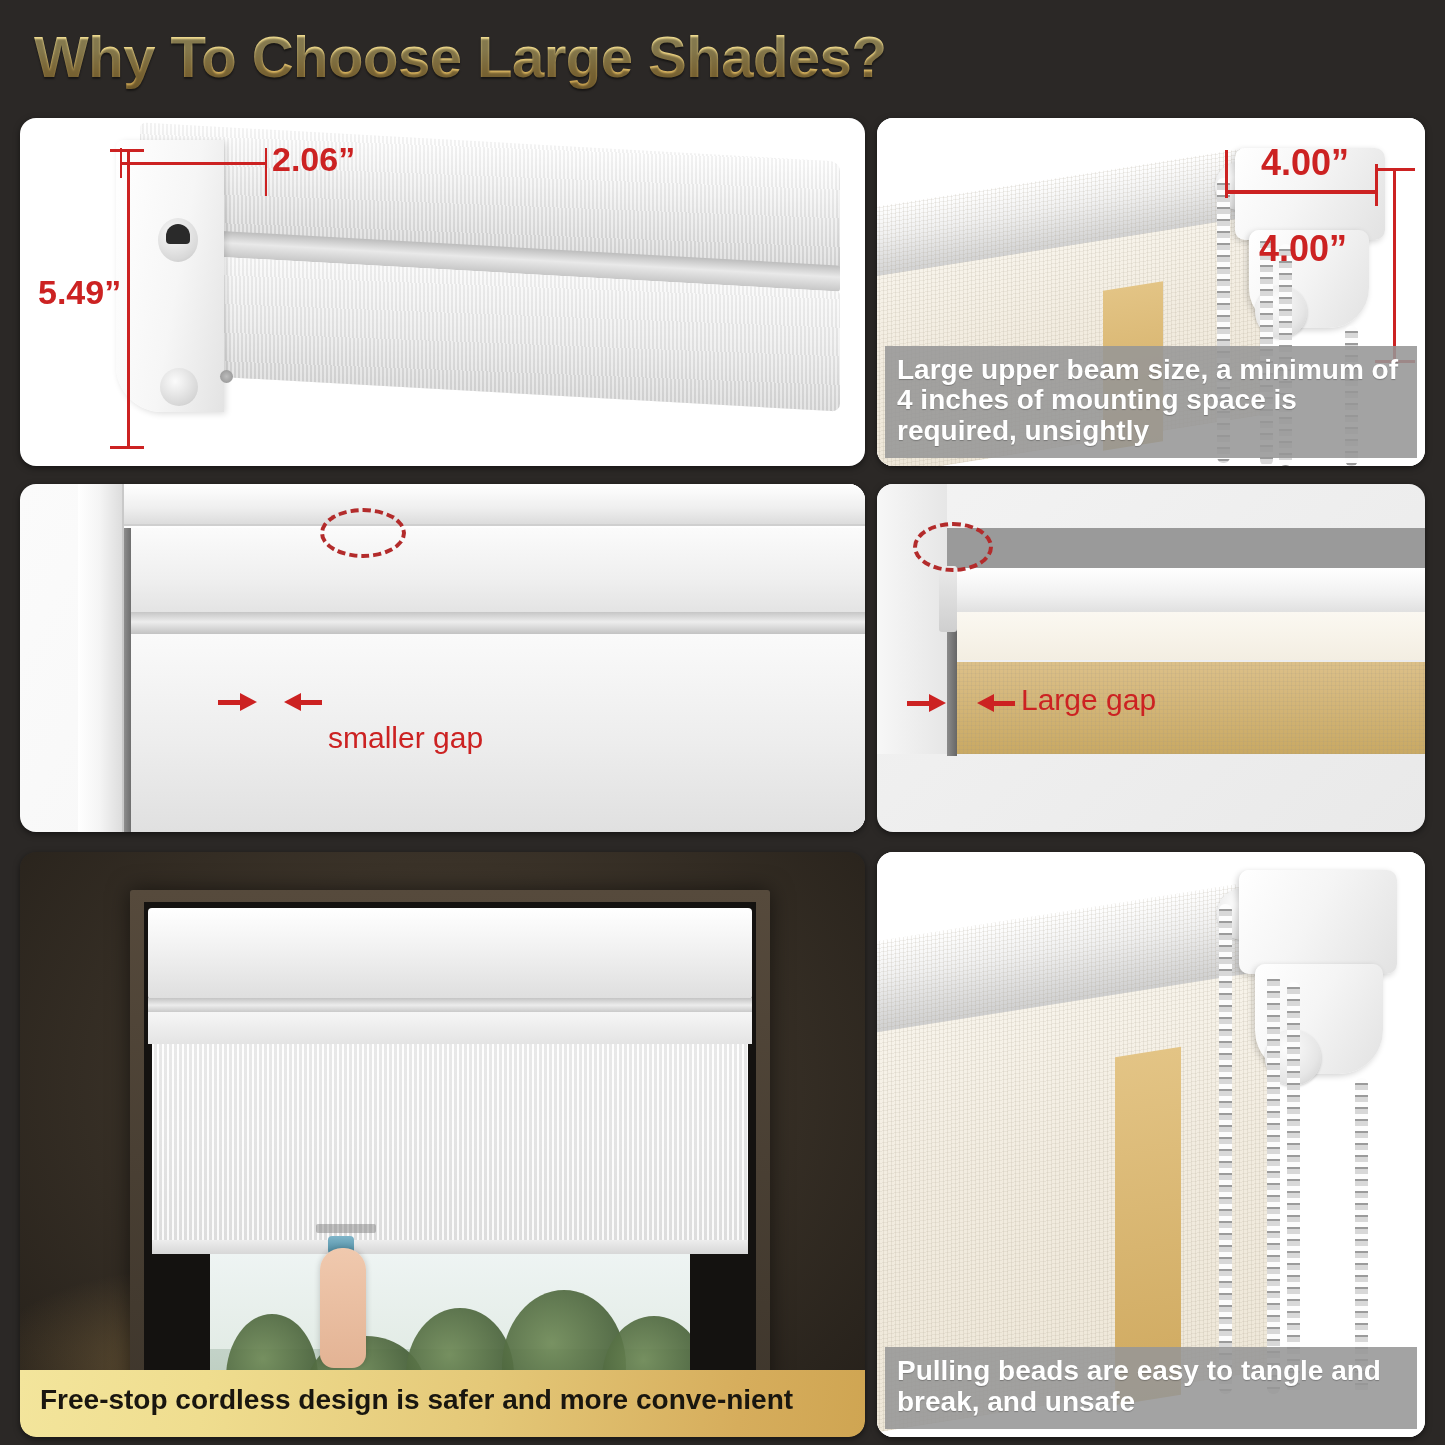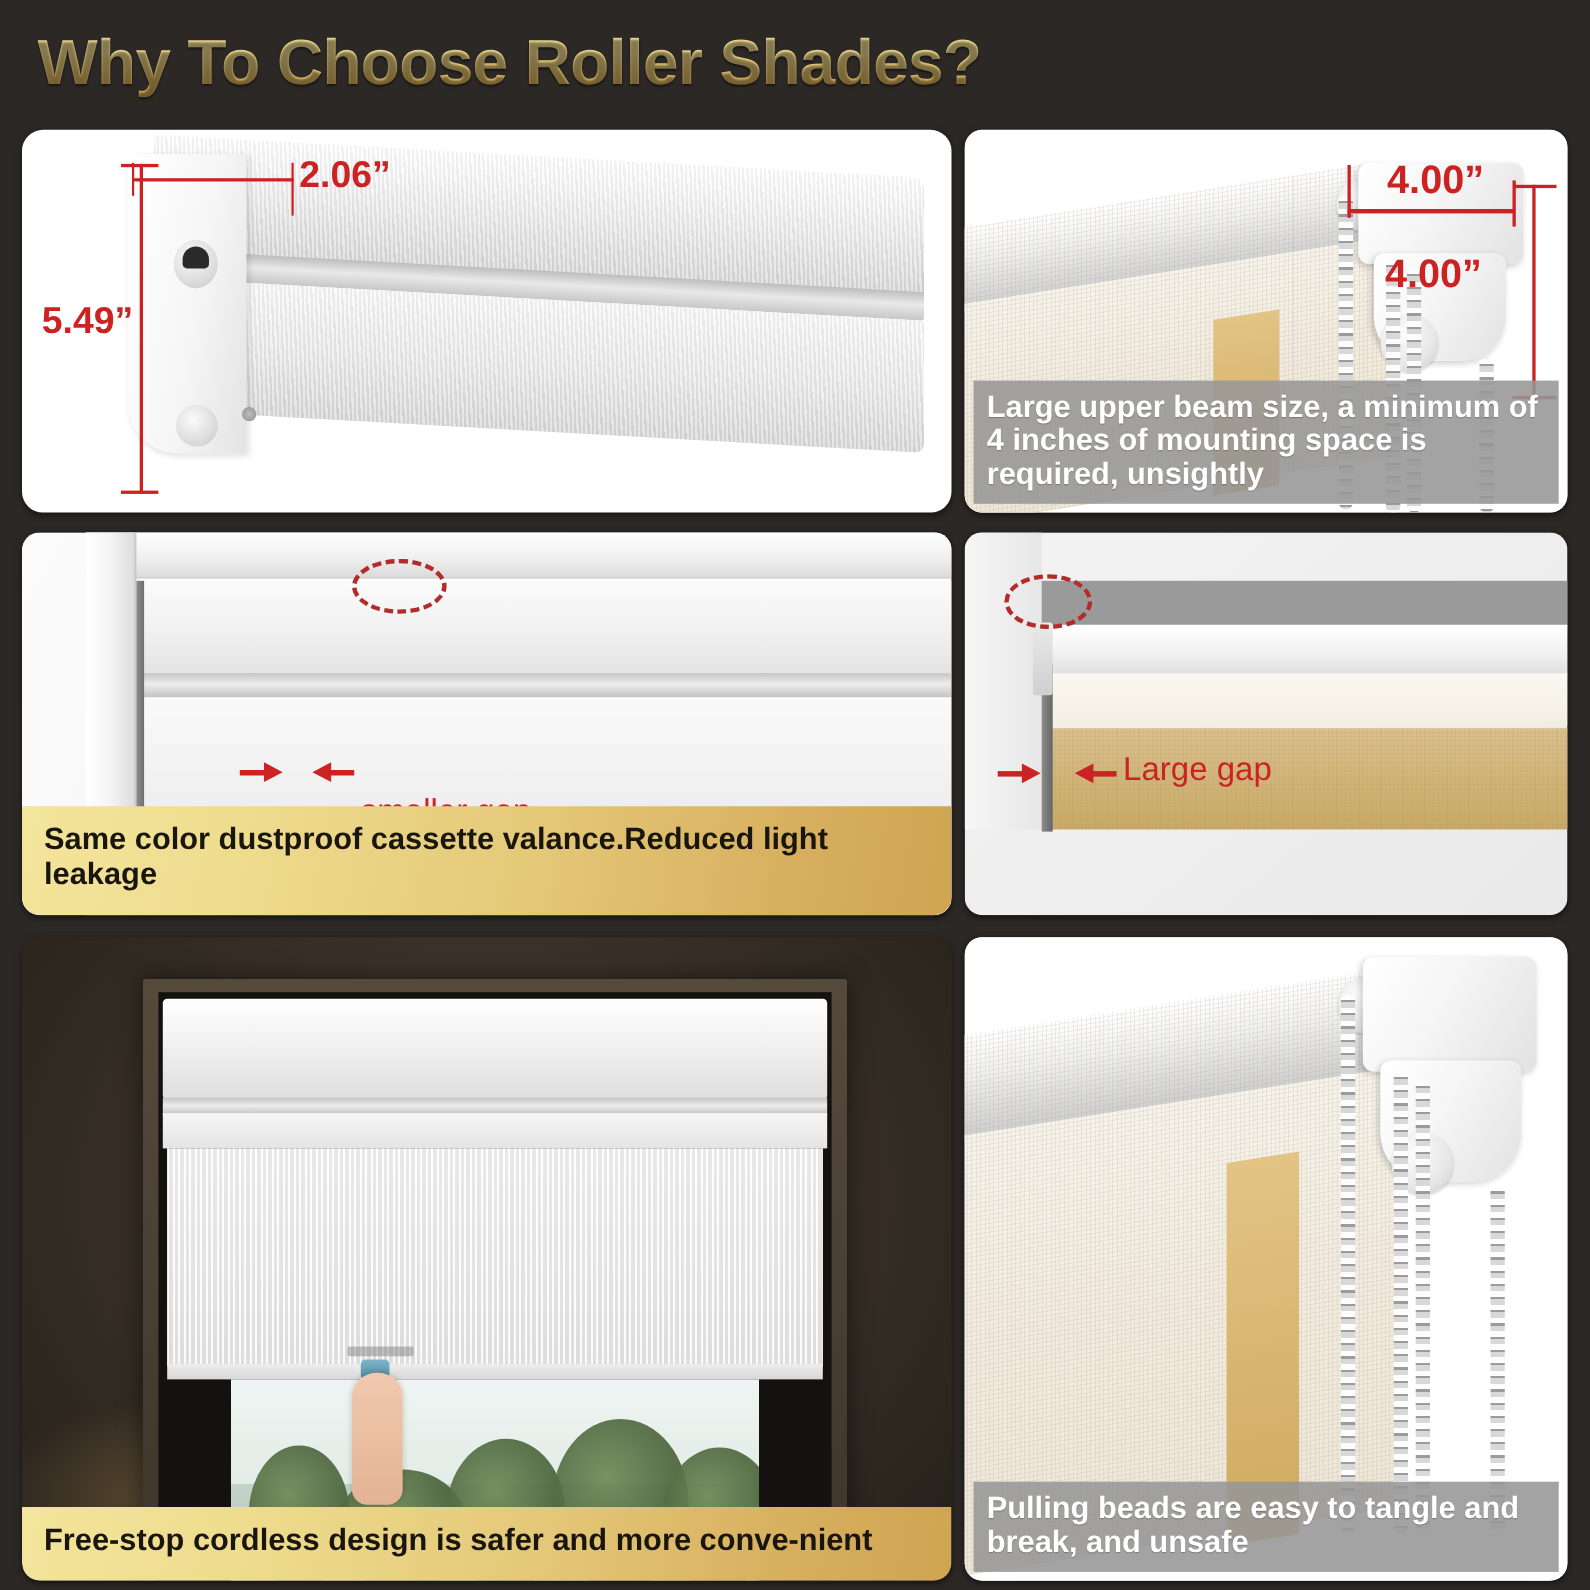--- a/index.html
+++ b/index.html
@@ -30,21 +30,21 @@
   }
 
   
   .grid{
     position:absolute; left:0; top:112px; width:1445px; height:1333px;
   }
   .panel{ position:absolute; overflow:hidden; border-radius:16px;
           box-shadow:0 2px 6px rgba(0,0,0,.5); }
 
   
-  .p1{ left:20px;  top:6px;   width:845px; height:348px;border-radius:19px; }
+  .p1{ left:20px;  top:6px;   width:845px; height:348px; }
   .p3{ left:20px;  top:372px; width:845px; height:348px; }
   .p5{ left:20px;  top:740px; width:845px; height:585px; }
   
   .p2{ left:877px; top:6px;   width:548px; height:348px; }
   .p4{ left:877px; top:372px; width:548px; height:348px; }
   .p6{ left:877px; top:740px; width:548px; height:585px; }
 
   .photo{ position:absolute; inset:0; }
 
   
@@ -275,21 +275,21 @@
   }
   .p5 .logo{
     position:absolute; left:296px; top:372px; width:60px; height:9px;
     background:rgba(120,120,120,.45); border-radius:2px;
   }
 </style>
 </head>
 <body>
 
 <div class="title-bar">
-  <div class="title-text">Why To Choose Roller Shades?</div>
+  <div class="title-text">Why To Choose Large Shades?</div>
 </div>
 
 <div class="grid">
 
   <div class="panel p1 bg-white">
     <div class="photo">
       <div class="valance">
         <div class="v-top">
             <div class="texture"></div>
           </div>
@@ -368,21 +368,20 @@
 
     <div class="ell-dash" style="left:300px; top:24px; width:86px; height:50px;"></div>
 
     <div style="position:absolute; left:198px; top:209px;">
       <div class="arrow-stem" style="left:0; top:7px; width:24px;"></div>
       <div class="arrow-r" style="left:22px; top:0;"></div>
       <div class="arrow-l" style="left:66px; top:0;"></div>
       <div class="arrow-stem" style="left:82px; top:7px; width:22px;"></div>
       <div class="gap-label" style="left:110px; top:-11px;margin-top:39px;">smaller gap</div>
     </div>
-    <div class="cap-gold">Same color dustproof cassette valance.Reduced light leakage</div>
   </div>
 
   <div class="panel p4">
     <div class="photo">
       <div class="bg"></div>
       <div class="ceil"></div>
       <div class="tube"></div>
       <div class="fab-white"></div>
       <div class="fab-gold">
         <div class="weave"></div>

